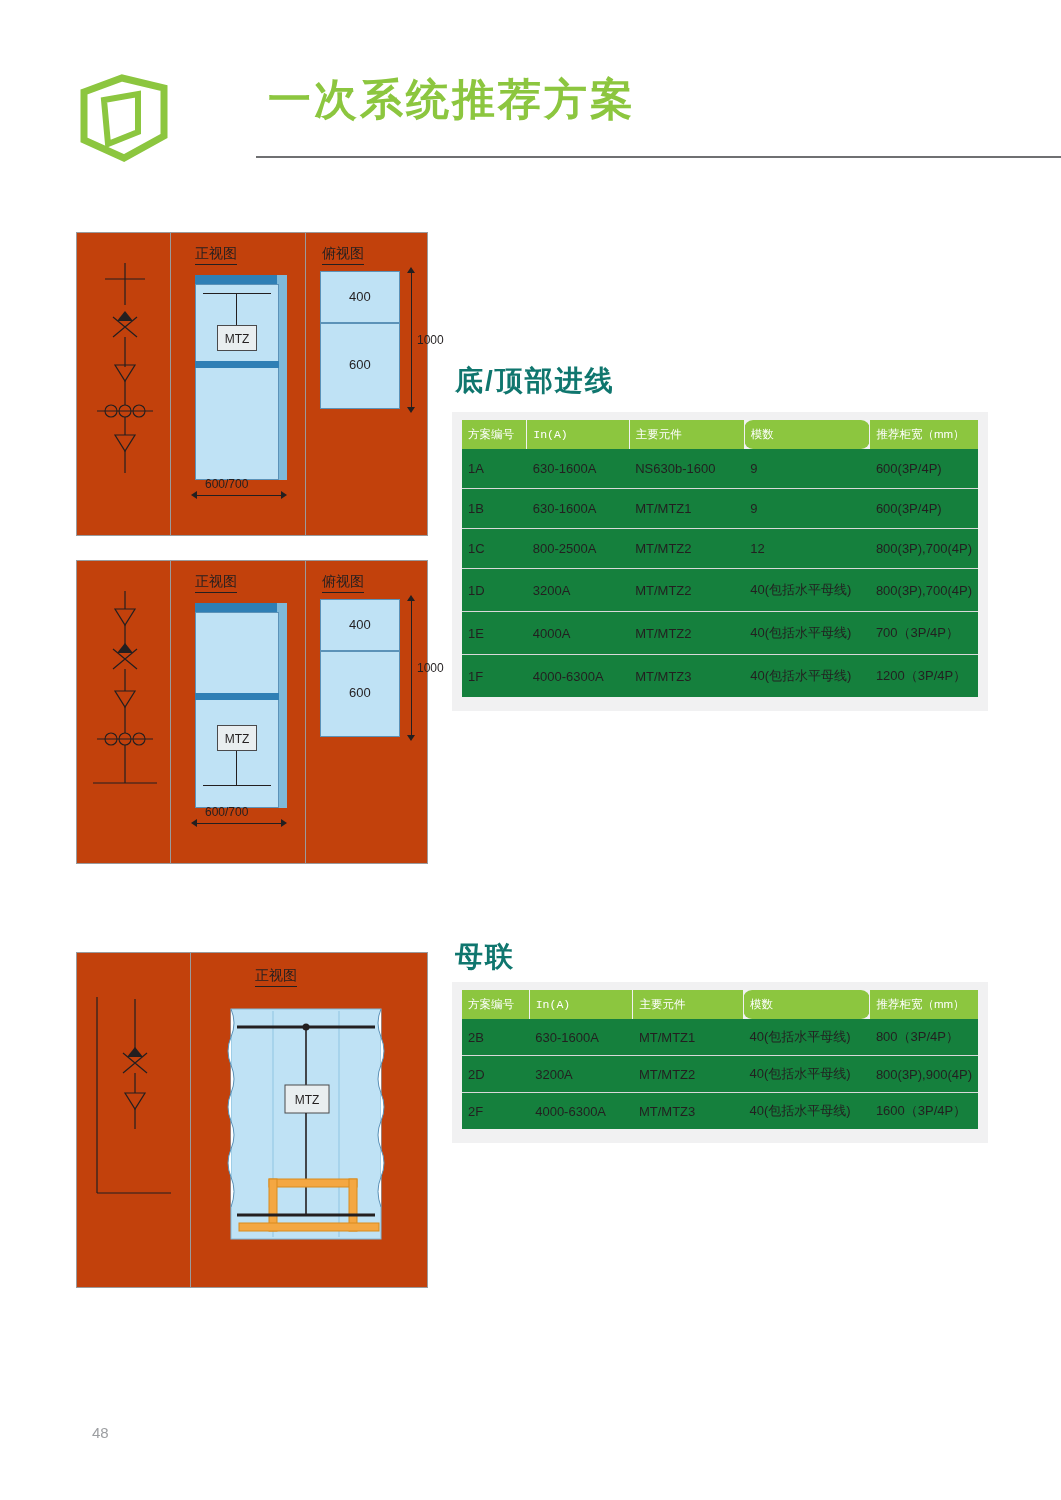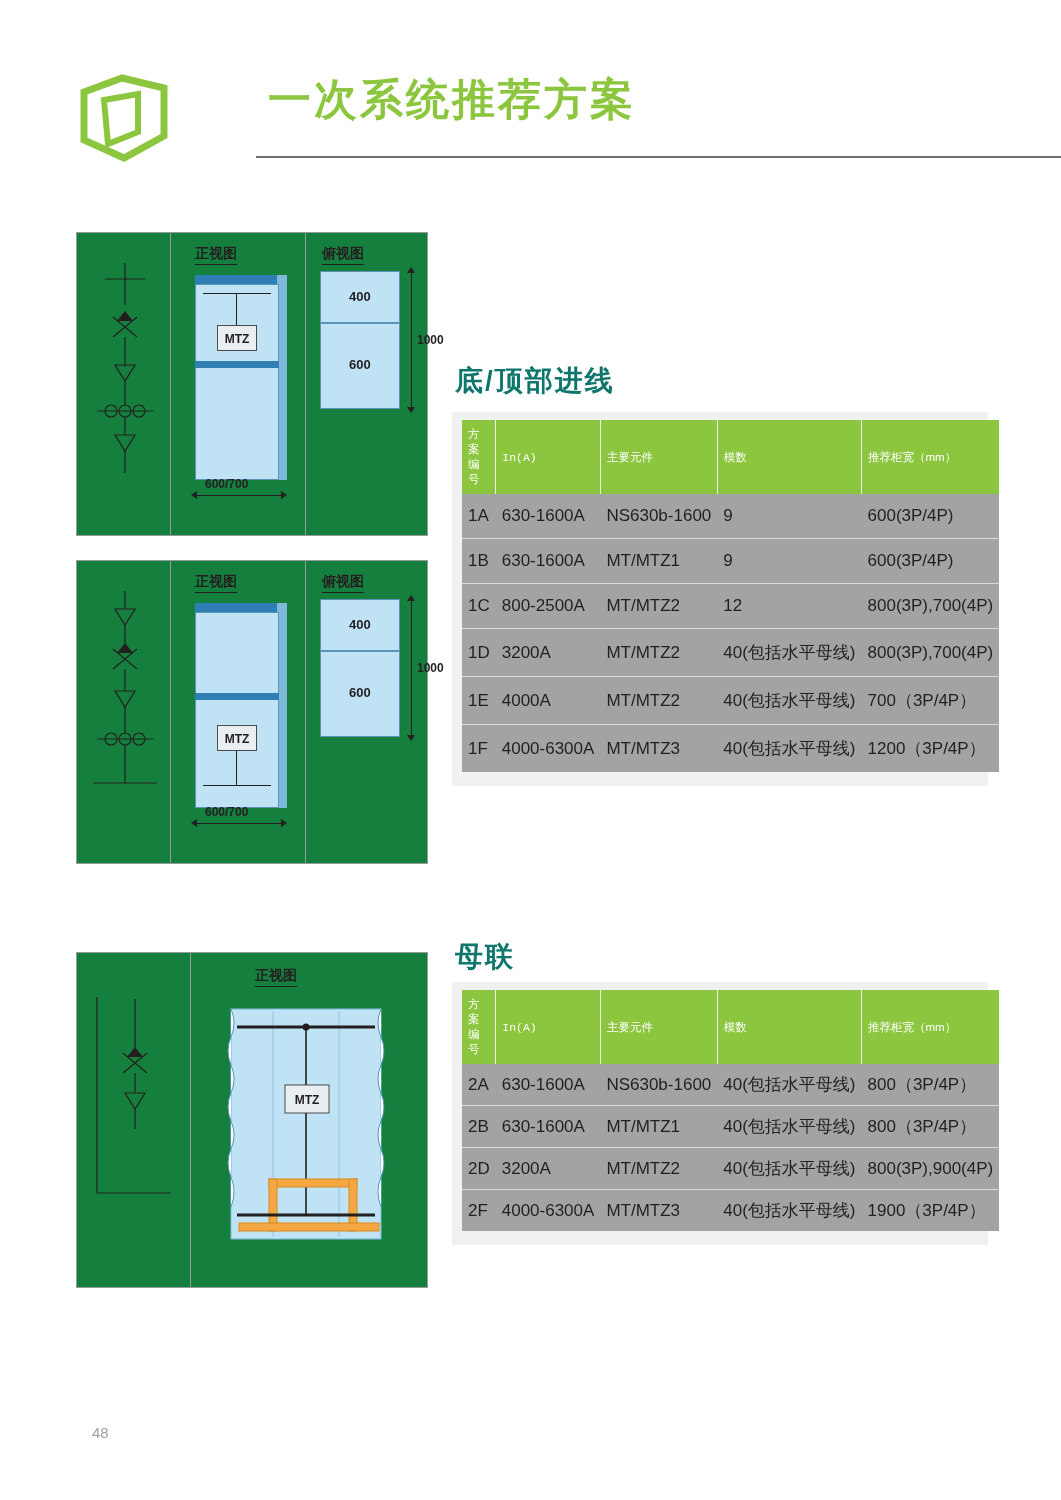--- a/index.html
+++ b/index.html
@@ -36,33 +36,33 @@
   .tbl-wrap{position:absolute;background:#f1f1f2;padding:8px 10px 14px 10px;box-sizing:border-box;}
   #tbl1{left:452px;top:412px;width:536px;}
   #tbl2{left:452px;top:982px;width:536px;}
   table{border-collapse:collapse;width:100%;font-size:11.5px;}
   thead th{
     background:#8cc63f;color:#ffffff;font-weight:normal;text-align:left;
     padding:7px 6px;font-size:11.5px;border-right:1px solid #f1f1f2;
   }
   thead th:last-child{border-right:none;}
   tbody td{
-    background:#a3a3a3;padding:9px 6px;border-bottom:1px solid #d9d9da;
-    color:#231f20;font-size:17px;white-space:nowrap;
+    background:#15803d;padding:9px 6px;border-bottom:1px solid #d9d9da;
+    color:#231f20;font-size:13px;white-space:nowrap;
   }
   #tbl1 tbody td{padding:12px 6px;}
   tbody tr:last-child td{border-bottom:none;}
   .c1{width:68px;}
   .c2{width:98px;font-family:Liberation Mono, monospace;}
   .c3{width:112px;}
-  .c4{width:118px;}
+  .c4{width:118px;border-radius:9px;}
   .c5{width:auto;}
 
   
-  .panel{position:absolute;border:1px solid #9a9a9c;background:#15803d;box-sizing:border-box;font-weight:bold;}
+  .panel{position:absolute;border:1px solid #9a9a9c;background:#c2410c;box-sizing:border-box;}
   #panel1{left:76px;top:232px;width:352px;height:304px;}
   #panel2{left:76px;top:560px;width:352px;height:304px;}
   #panel3{left:76px;top:952px;width:352px;height:336px;}
   .panel .vdiv{position:absolute;top:0;bottom:0;width:1px;background:#9a9a9c;}
 
   .vlabel{
     position:absolute;font-size:14px;color:#231f20;
     border-bottom:1px solid #231f20;padding-bottom:1px;white-space:nowrap;
   }
 
@@ -316,46 +316,39 @@
         <tr>
           <th class="c1">方案编号</th>
           <th class="c2">In(A)</th>
           <th class="c3">主要元件</th>
           <th class="c4">模数</th>
           <th class="c5">推荐柜宽（mm）</th>
         </tr>
       </thead>
       <tbody>
         <tr>
-          <td>2A</td>
-          <td>630-1600A</td>
-          <td>NS630b-1600</td>
-          <td>40(包括水平母线)</td>
-          <td>800（3P/4P）</td>
-        </tr>
-        <tr>
           <td>2B</td>
           <td>630-1600A</td>
           <td>MT/MTZ1</td>
           <td>40(包括水平母线)</td>
           <td>800（3P/4P）</td>
         </tr>
         <tr>
           <td>2D</td>
           <td>3200A</td>
           <td>MT/MTZ2</td>
           <td>40(包括水平母线)</td>
           <td>800(3P),900(4P)</td>
         </tr>
         <tr>
           <td>2F</td>
           <td>4000-6300A</td>
           <td>MT/MTZ3</td>
           <td>40(包括水平母线)</td>
-          <td>1900（3P/4P）</td>
+          <td>1600（3P/4P）</td>
         </tr>
       </tbody>
     </table>
   </div>
 
   <div class="page-num">48</div>
 
 </div>
 
 </body></html>

